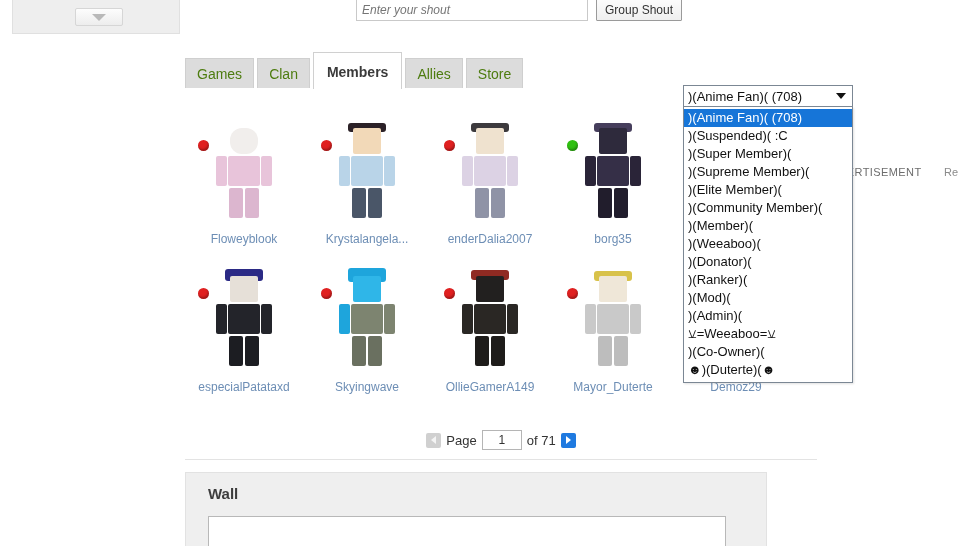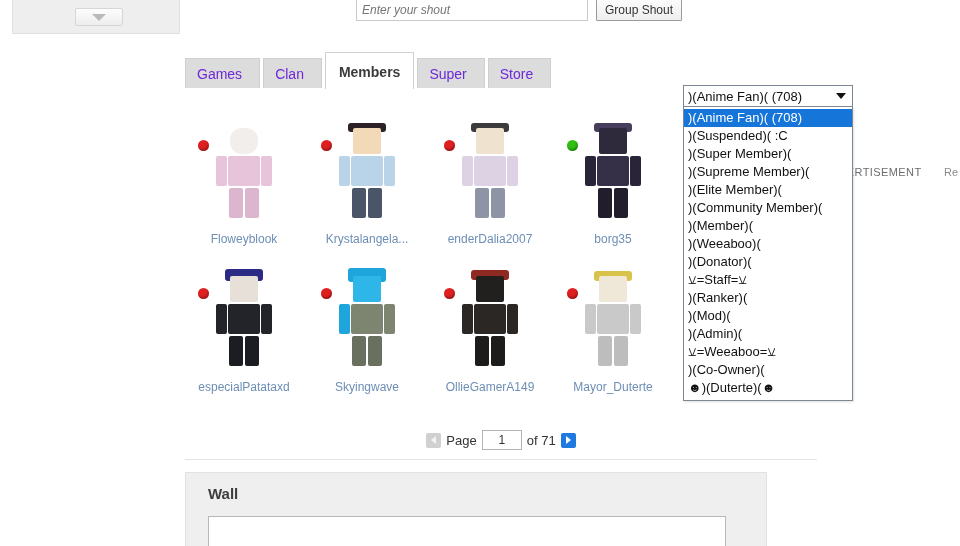--- a/index.html
+++ b/index.html
@@ -72,23 +72,23 @@
   
   .tabs {
     position: absolute; left: 0; top: 47px;
     display: flex; align-items: flex-end;
     height: 42px;
   }
   .tab {
     background: #dcdcdc;
     border: 1px solid #cfcfcf;
     border-bottom: none;
-    color: #6d28d9;
+    color: #4d7c0f;
     font-size: 14px;
-    padding: 7px 17px 7px 11px;
+    padding: 7px 11px 7px 11px;
     margin-right: 3px;
     line-height: 16px;
     cursor: pointer;
     position: relative;
     bottom: 0;
   }
   .tab.active {
     background: #ffffff;
     border-color: #d0d0d0;
     color: #3a3a3a;
@@ -263,21 +263,21 @@
     <input class="shout-input" type="text" placeholder="Enter your shout" value="" style="">
     <button class="shout-btn">Group Shout</button>
   </div>
 
   <div class="content">
 
     <div class="tabs">
       <div class="tab">Games</div>
       <div class="tab">Clan</div>
       <div class="tab active">Members</div>
-      <div class="tab">Super</div>
+      <div class="tab">Allies</div>
       <div class="tab">Store</div>
     </div>
     <div class="tabs-underline"></div>
 
     <div class="member-grid">
 
       <div class="member-row">
 
         <div class="member-cell">
           <span class="status-dot offline"></span>
@@ -459,21 +459,20 @@
     <div class="role-list" id="role-list">
         <div class="role-option selected" style="background: rgb(22, 117, 216);">)(Anime Fan)( (708)</div>
         <div class="role-option">)(Suspended)( :C</div>
         <div class="role-option">)(Super Member)(</div>
         <div class="role-option">)(Supreme Member)(</div>
         <div class="role-option">)(Elite Member)(</div>
         <div class="role-option">)(Community Member)(</div>
         <div class="role-option">)(Member)(</div>
         <div class="role-option">)(Weeaboo)(</div>
         <div class="role-option">)(Donator)(</div>
-        <div class="role-option">⚺=Staff=⚺</div>
         <div class="role-option">)(Ranker)(</div>
         <div class="role-option">)(Mod)(</div>
         <div class="role-option">)(Admin)(</div>
         <div class="role-option">⚺=Weeaboo=⚺</div>
         <div class="role-option">)(Co-Owner)(</div>
         <div class="role-option">☻)(Duterte)(☻</div>
       </div>
   </div>
 
 </div>

